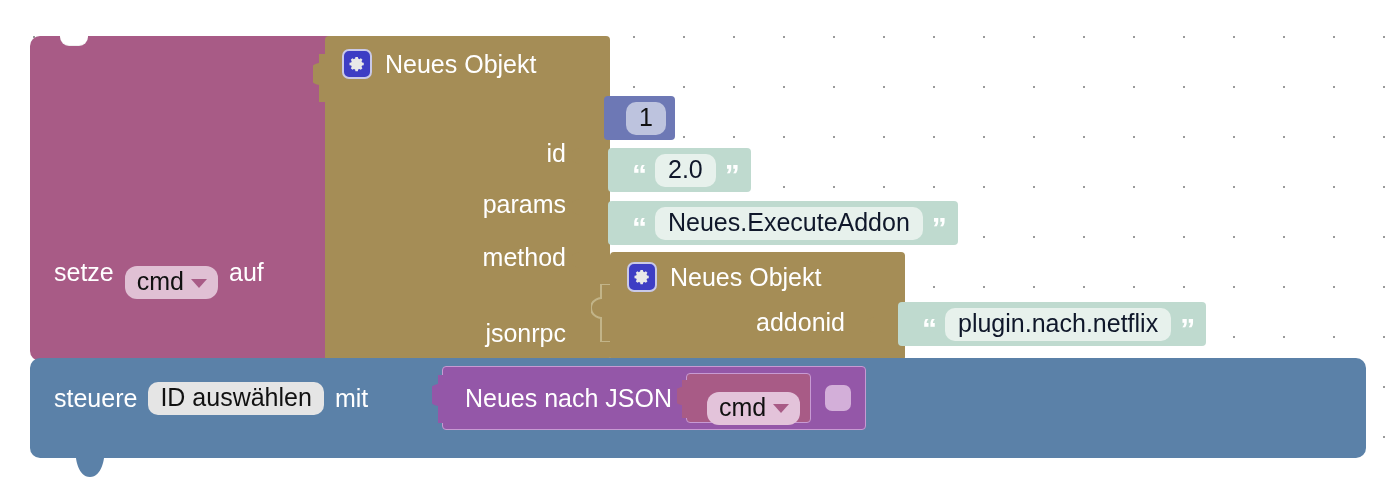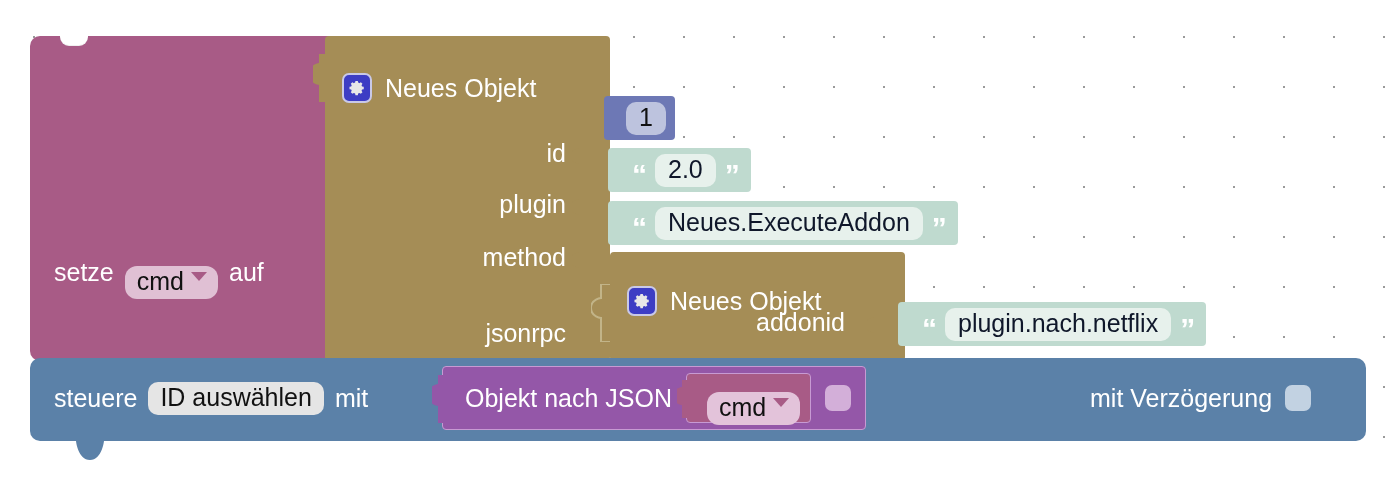--- a/index.html
+++ b/index.html
@@ -73,20 +73,21 @@
     left: 24px;
     bottom: 62px;
     display: flex;
     align-items: center;
     gap: 11px;
   }
 
   
   .field-dropdown {
     display: inline-flex;
+    align-items: center;
     gap: 7px;
     background: #e0c0d4;
     color: #111111;
     font-size: 25px;
     border-radius: 12px;
     padding: 3px 11px 5px 12px;
     line-height: 1;
     margin-top: 20px;
   }
   .field-dropdown.on-purple { background: #e3c3da; }
@@ -114,21 +115,20 @@
     top: 252px;
     width: 295px;
     height: 109px;
   }
 
   .obj-header {
     position: absolute;
     display: flex;
     align-items: center;
     gap: 13px;
-    margin-top: 24px;
   }
   #objOuter .obj-header { left: 17px; top: 13px; }
   #objInner .obj-header { left: 17px; top: 10px; }
 
   .gear-icon {
     width: 30px; height: 30px;
     background: #3d3dc4;
     border: 2px solid #c9c9e8;
     border-radius: 7px;
     display: inline-flex;
@@ -180,21 +180,21 @@
     border-radius: 10px;
     padding: 3px 13px 5px 13px;
     line-height: 1;
   }
 
   
   #ctrlBlock {
     left: 30px;
     top: 358px;
     width: 1336px;
-    height: 83px;
+    height: 100px;
     background: #5b81a8;
     border-radius: 10px;
   }
   #ctrlBlock .notch-bottom {
     position: absolute;
     left: 30px;
     bottom: -21px;
     width: 60px;
     height: 22px;
   }
@@ -290,21 +290,21 @@
         </svg>
       </span>
       <span class="blk-label">Neues Objekt</span>
     </div>
 
     <div class="row-label" style="right:44px; top:105px;">id</div>
     <svg class="plug-tab" style="right:18px; top:98px;" width="20" height="44">
       <path d="M20,0 L20,44 L8,44 L8,30 C8,30 -2,29 -2,22 C-2,15 8,14 8,14 L8,0 Z" fill="#a58d56"></path>
     </svg>
 
-    <div class="row-label" style="right:44px; top:156px;">plugin</div>
+    <div class="row-label" style="right:44px; top:156px;">params</div>
     <svg class="plug-tab" style="right:18px; top:149px;" width="20" height="44">
       <path d="M20,0 L20,44 L8,44 L8,30 C8,30 -2,29 -2,22 C-2,15 8,14 8,14 L8,0 Z" fill="#a58d56"></path>
     </svg>
 
     <div class="row-label" style="right:44px; top:209px;">method</div>
     <svg class="plug-tab" style="right:18px; top:202px;" width="20" height="44">
       <path d="M20,0 L20,44 L8,44 L8,30 C8,30 -2,29 -2,22 C-2,15 8,14 8,14 L8,0 Z" fill="#a58d56"></path>
     </svg>
 
     <div class="row-label" style="right:44px; top:285px;">jsonrpc</div>
@@ -360,32 +360,28 @@
     <div class="content">
       <span class="blk-label">steuere</span>
       <span class="field-readonly">ID auswählen</span>
       <span class="blk-label">mit</span>
     </div>
 
     <svg class="plug-tab" style="left:405px; top:12px;" width="22" height="52">
       <path d="M22,0 L22,52 L10,52 L10,34 C10,34 0,33 0,24 C0,15 10,14 10,14 L10,0 Z" fill="none" stroke="#9bb4cc" stroke-width="2"></path>
     </svg>
 
-    <div style="position:absolute; left:1060px; top:0; height:80px; display:flex; align-items:center; gap:13px;">
-      <span class="blk-label">mit Verzögerung</span>
-      <span class="checkbox-field steel"></span>
-    </div>
   </div>
 
   <div id="jsonBlock">
     <svg class="plug-tab" style="left:-11px; top:8px;" width="14" height="48">
       <path d="M14,0 L6,0 L6,9 C6,9 -4,10 -4,20 C-4,30 6,31 6,31 L6,48 L14,48 Z" fill="#9457a8"></path>
     </svg>
 
-    <span class="blk-label">Objekt nach JSON</span>
+    <span class="blk-label">Neues nach JSON</span>
 
     <span class="var-block">
       <svg class="plug-tab" style="left:-10px; top:6px;" width="12" height="38">
         <path d="M12,0 L5,0 L5,7 C5,7 -4,8 -4,16 C-4,24 5,25 5,25 L5,38 L12,38 Z" fill="#a85b86"></path>
       </svg>
       <span class="field-dropdown on-purple">
         <span>cmd</span>
         <span class="caret"></span>
       </span>
     </span>

